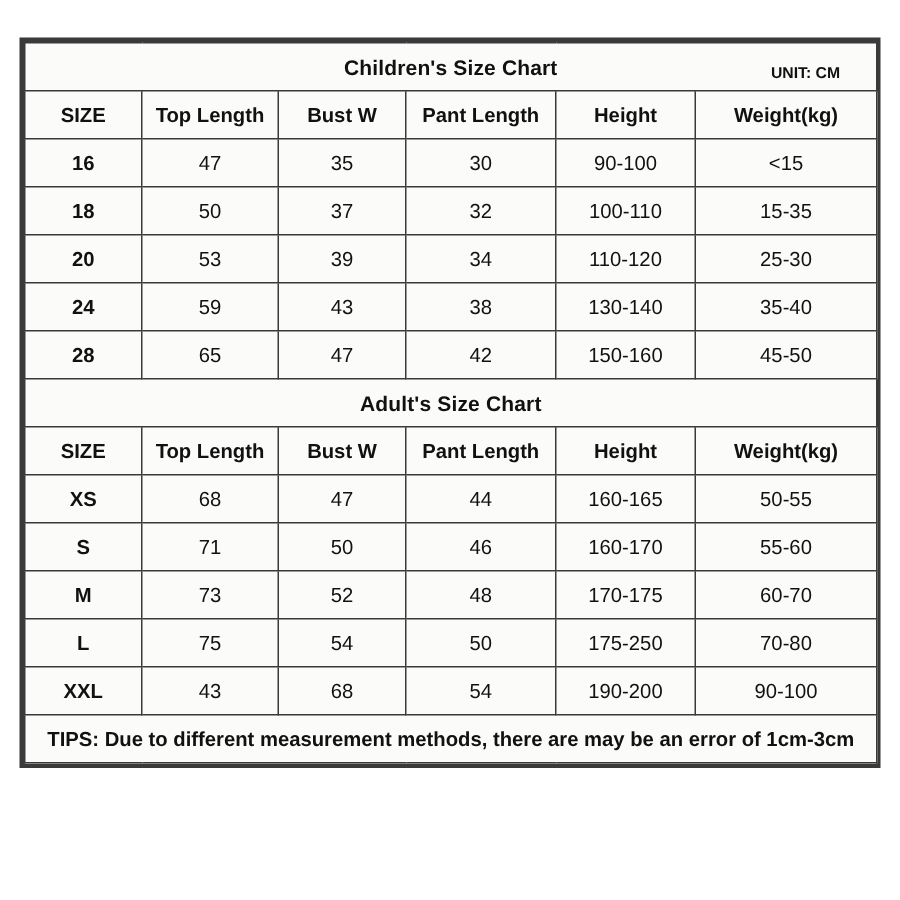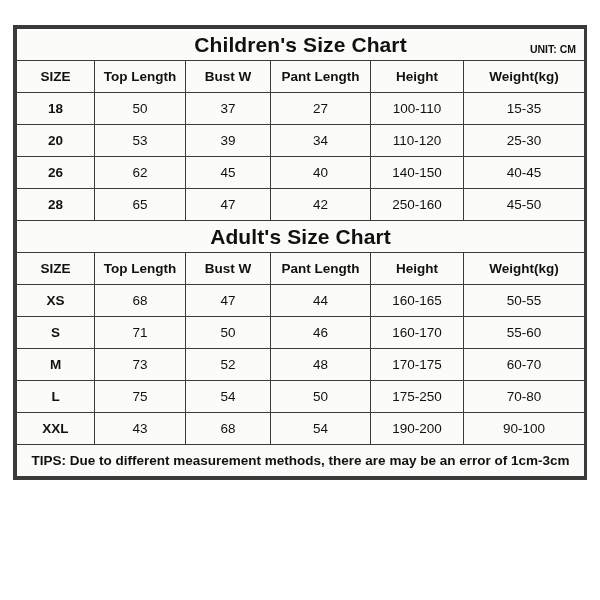--- a/index.html
+++ b/index.html
@@ -48,28 +48,28 @@
   
   td.title-cell {
     position: relative;
     height: 35px;
     background: #ffffff;
     border-left: none;
     border-right: none;
     border-top: none;
   }
   .title-text {
-    font-size: 21px;
+    font-size: 14px;
     font-weight: bold;
     color: #111111;
     letter-spacing: 0.1px;
   }
   .unit-text {
     position: absolute;
-    right: 8px;
+    right: 24px;
     bottom: 5px;
     font-size: 10.5px;
     font-weight: bold;
     color: #111111;
     margin-top: 12px;
   }
 
   
   td.hdr {
     background: #22ace4;
@@ -122,49 +122,57 @@
       <tr>
         <td class="hdr">SIZE</td>
         <td class="hdr">Top Length</td>
         <td class="hdr">Bust W</td>
         <td class="hdr">Pant Length</td>
         <td class="hdr">Height</td>
         <td class="hdr">Weight(kg)</td>
       </tr>
 
       <tr>
+        <td class="sizecell">16</td>
+        <td>47</td>
+        <td>35</td>
+        <td>30</td>
+        <td>90-100</td>
+        <td>&lt;15</td>
+      </tr>
+      <tr>
         <td class="sizecell">18</td>
         <td>50</td>
         <td>37</td>
-        <td>27</td>
+        <td>32</td>
         <td>100-110</td>
         <td>15-35</td>
       </tr>
       <tr>
         <td class="sizecell">20</td>
         <td>53</td>
         <td>39</td>
         <td>34</td>
         <td>110-120</td>
         <td>25-30</td>
       </tr>
       <tr>
-        <td class="sizecell">26</td>
-        <td>62</td>
-        <td>45</td>
-        <td>40</td>
-        <td>140-150</td>
-        <td>40-45</td>
+        <td class="sizecell">24</td>
+        <td>59</td>
+        <td>43</td>
+        <td>38</td>
+        <td>130-140</td>
+        <td>35-40</td>
       </tr>
       <tr>
         <td class="sizecell">28</td>
         <td>65</td>
         <td>47</td>
         <td>42</td>
-        <td>250-160</td>
+        <td>150-160</td>
         <td>45-50</td>
       </tr>
 
       <tr>
         <td class="title-cell" colspan="6">
           <span class="title-text">Adult's Size Chart</span>
         </td>
       </tr>
 
       <tr>

